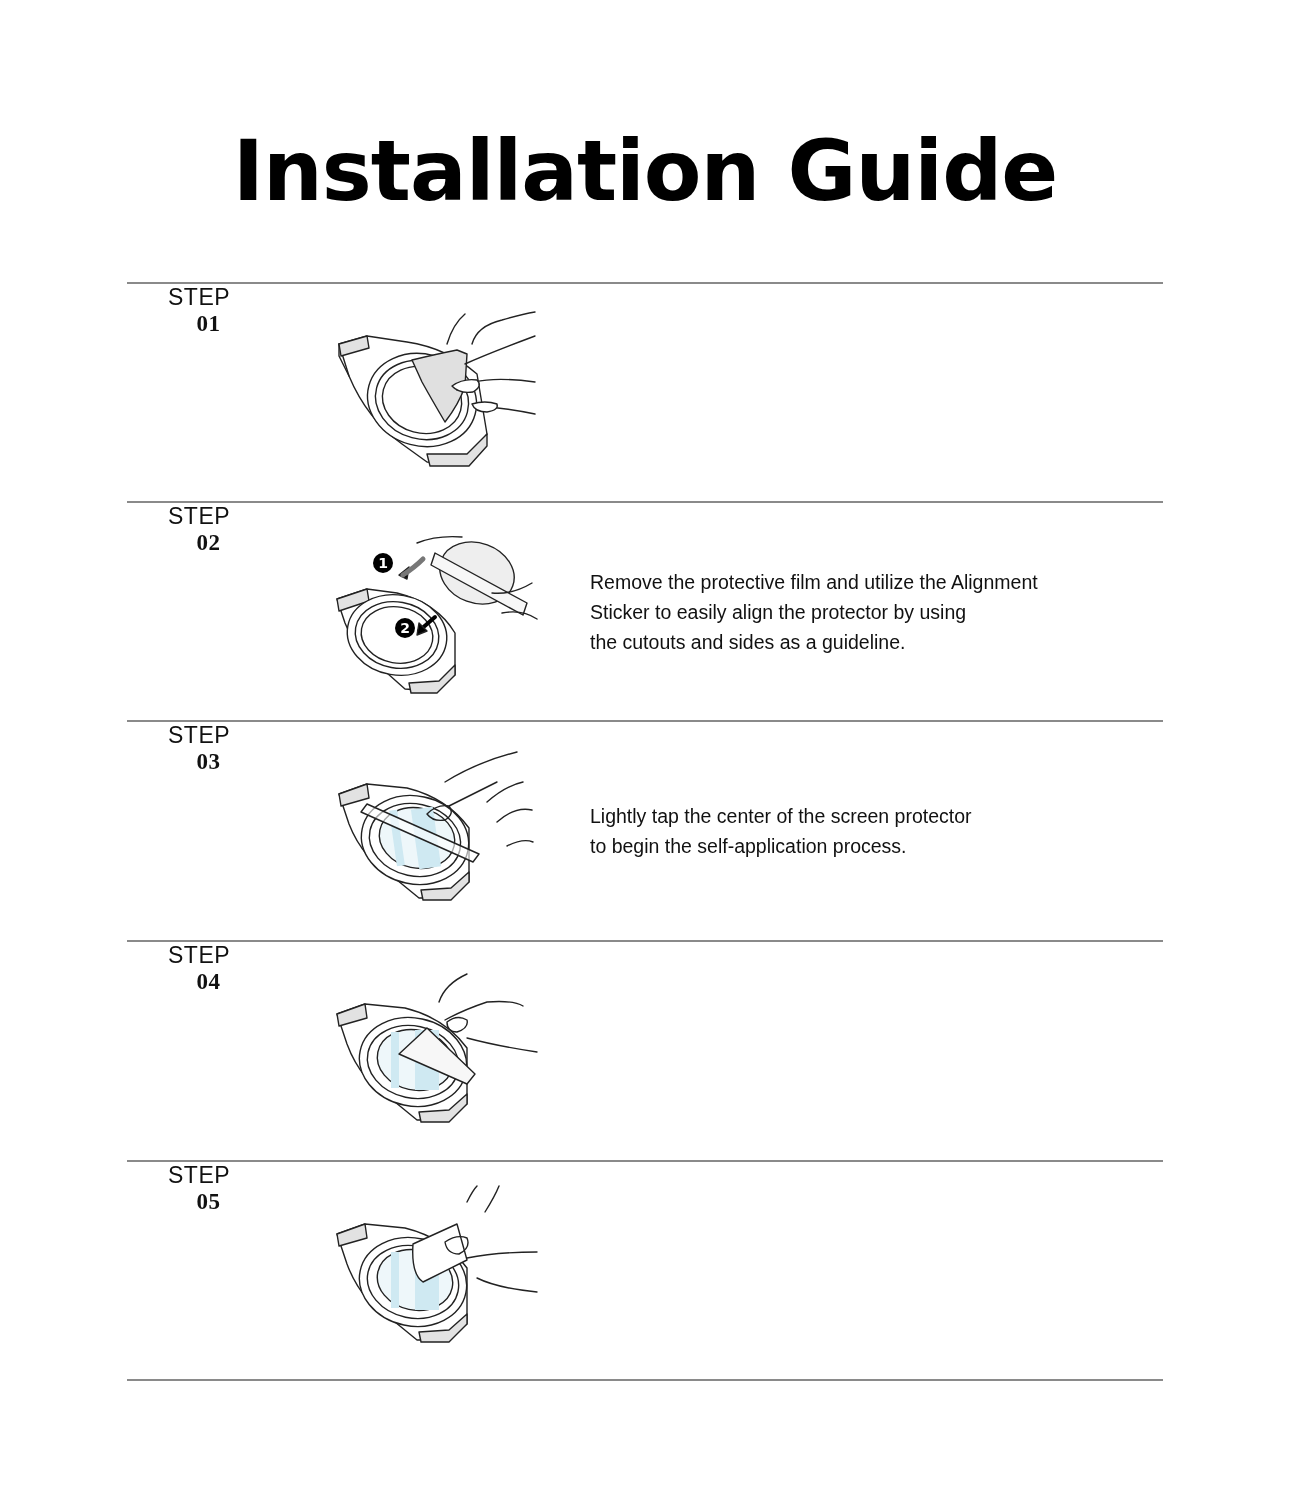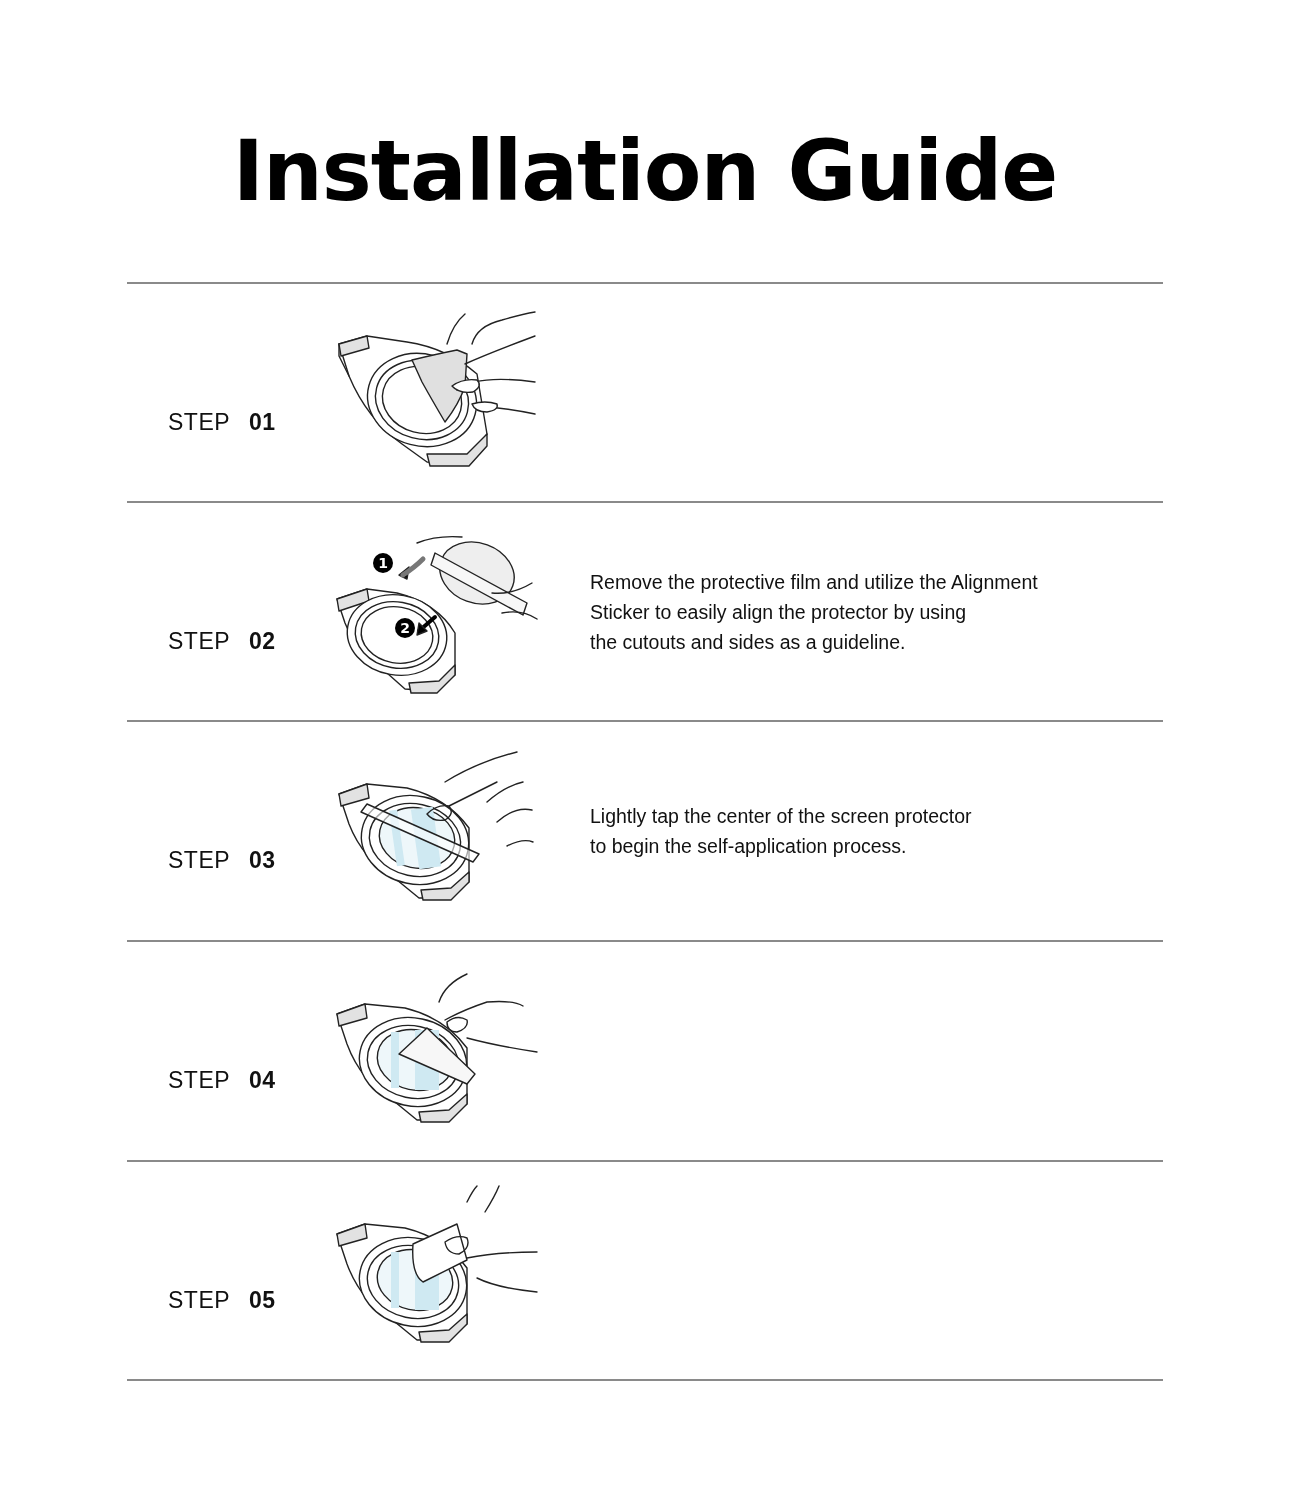--- a/index.html
+++ b/index.html
@@ -17,25 +17,25 @@
   .divider {
     position: absolute; left: 127px; width: 1036px; height: 0;
     border-top: 2px solid #8a8a8a;
   }
   .step {
     position: absolute; left: 127px; width: 1036px; height: 218px;
   }
   .step-label {
     position: absolute; left: 41px; top: 0; height: 276px;
     display: flex; align-items: center;
-    font-size: 23px; color: #111; letter-spacing: 0.5px;
+    font-size: 23px; color: #111; letter-spacing: 0.5px; flex-direction: column;
   }
   .step-word { font-weight: normal; }
   .step-num {
-    font-family: Liberation Sans, sans-serif; font-weight: bold; margin-left: 19px; font-size: 23px;
+    font-family: Liberation Serif, serif; font-weight: bold; margin-left: 19px; font-size: 23px;
   }
   .illus {
     position: absolute; left: 200px; top: 20px; width: 220px; height: 180px;
   }
   .illus svg { width: 220px; height: 180px; display: block; }
   .desc {
     position: absolute; left: 463px; top: 0; height: 218px; width: 560px;
     display: flex; align-items: center;
     font-size: 19.5px; line-height: 30px; color: #111;
   }

